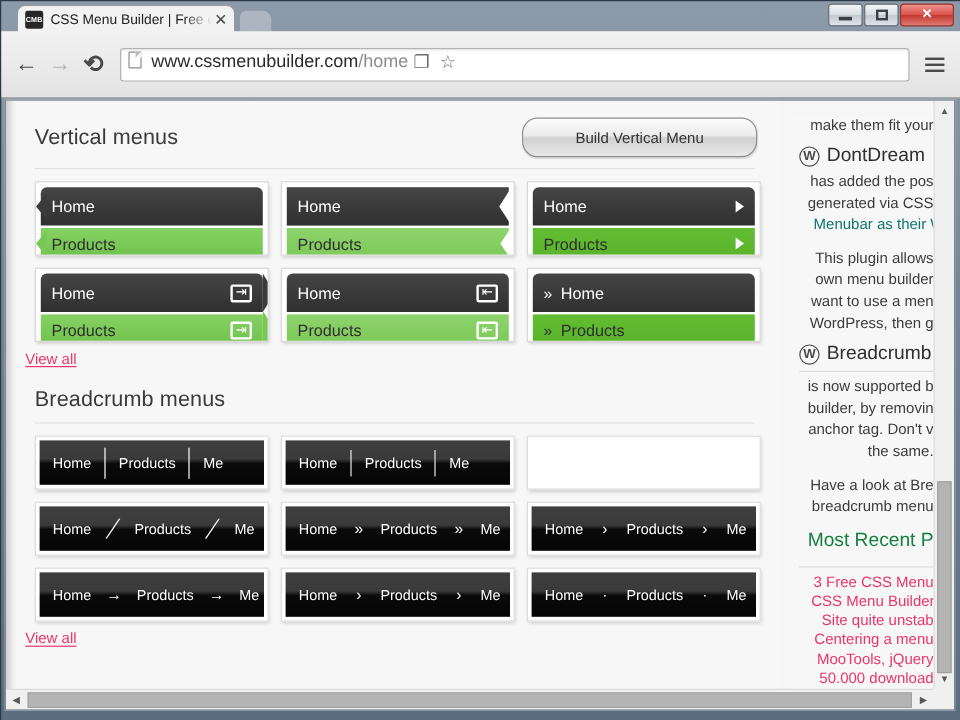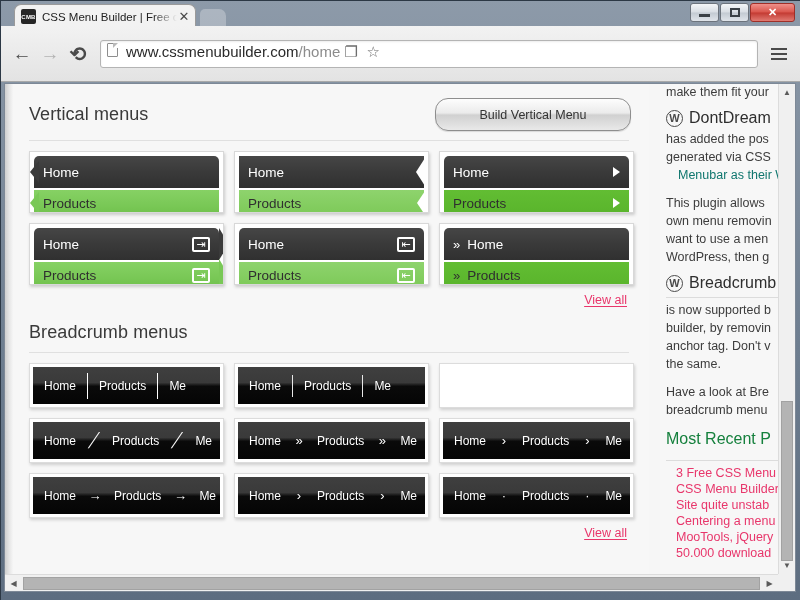--- a/index.html
+++ b/index.html
@@ -244,21 +244,21 @@
     border-color: transparent transparent transparent #3b3b3b;
   }
   .vrow.green.tab-point::after { border-left-color: #79c856; }
 
   
   .chev-pre { margin-right: 7px; font-size: 13px; }
 
   .rounded-top { border-radius: 5px 5px 0 0; }
 
   
-  .viewall-wrap { text-align: right; padding: 5px 6px 0 0; }
+  .viewall-wrap { text-align: left; padding: 5px 6px 0 0; }
   .viewall {
     font-size: 12.5px; color: #e8366b;
     text-decoration: underline; text-underline-offset: 2px;
   }
 
   
   .bcard {
     height: 45px; background: #fff;
     border: 1px solid #dcdcdc;
     box-shadow: 1px 2px 3px rgba(0,0,0,.16);
@@ -280,24 +280,24 @@
   .bsep.bar { width: 1px; height: 26px; background: #fff; }
   .bsep.bar-thin { width: 1px; height: 22px; background: #e8e8e8; }
   .bsep.slash { width: 14px; font-size: 22px; font-weight: 200; transform: scaleX(.8); }
   .bsep.dbl   { width: 14px; font-size: 13px; }
   .bsep.gt    { width: 14px; font-size: 13px; }
   .bsep.dot   { width: 14px; font-size: 13px; }
   .bsep.arrow { width: 16px; font-size: 13px; }
 
   
   #sidebar {
-    position: absolute; right: 17px; top: 0; width: 118px; bottom: 17px;
+    position: absolute; right: 17px; top: 12px; width: 118px; bottom: 17px;
     background: #f7f7f7;
     font-size: 12.5px; color: #3c3c3c;
-    overflow: hidden; padding: 0 0 0 6px;
+    overflow: hidden; padding: 0 0 0 6px; text-align: right;
   }
   #sidebar .sb-text { line-height: 16px; margin-bottom: 2px; white-space: nowrap; }
   #sidebar .pink { color: #0f766e; margin-left: 12px; }
   .sb-post-head {
     display: flex; align-items: center; gap: 6px;
     margin: 9px 0 4px 0; white-space: nowrap;
   }
   .wp-logo {
     flex: 0 0 17px; width: 17px; height: 17px; border-radius: 50%;
     border: 1.6px solid #4a4a4a; color: #4a4a4a;
@@ -573,21 +573,21 @@
 
         <div class="sb-post-head">
           <span class="wp-logo">W</span>
           <span class="sb-post-title">DontDream</span>
         </div>
         <div class="sb-text">has added the pos</div>
         <div class="sb-text">generated via CSS</div>
         <div class="sb-text pink">Menubar as their W</div>
         <div class="sb-gap"></div>
         <div class="sb-text">This plugin allows </div>
-        <div class="sb-text">own menu removin</div>
+        <div class="sb-text">own menu builder</div>
         <div class="sb-text">want to use a men</div>
         <div class="sb-text">WordPress, then g</div>
 
         <div class="sb-post-head">
           <span class="wp-logo">W</span>
           <span class="sb-post-title">Breadcrumb</span>
         </div>
         <div class="sb-h2-rule"></div>
         <div class="sb-text">is now supported b</div>
         <div class="sb-text">builder, by removin</div>

